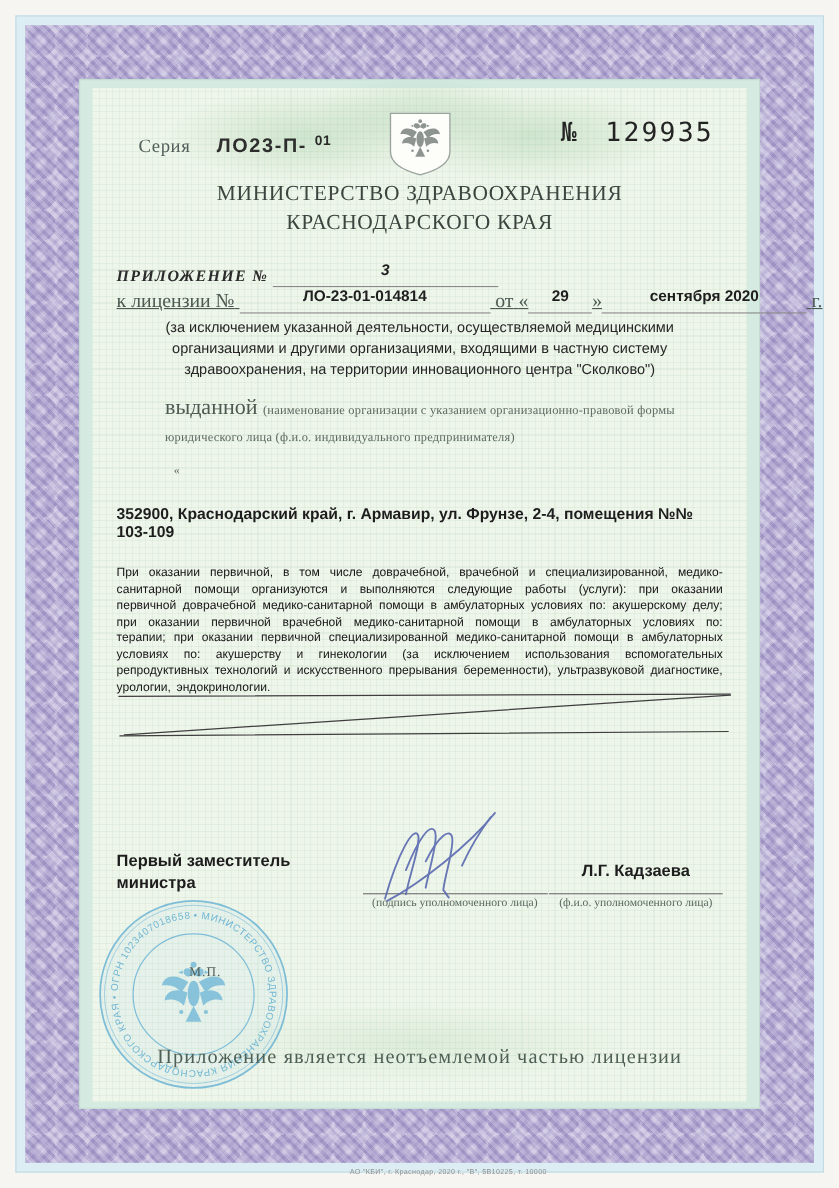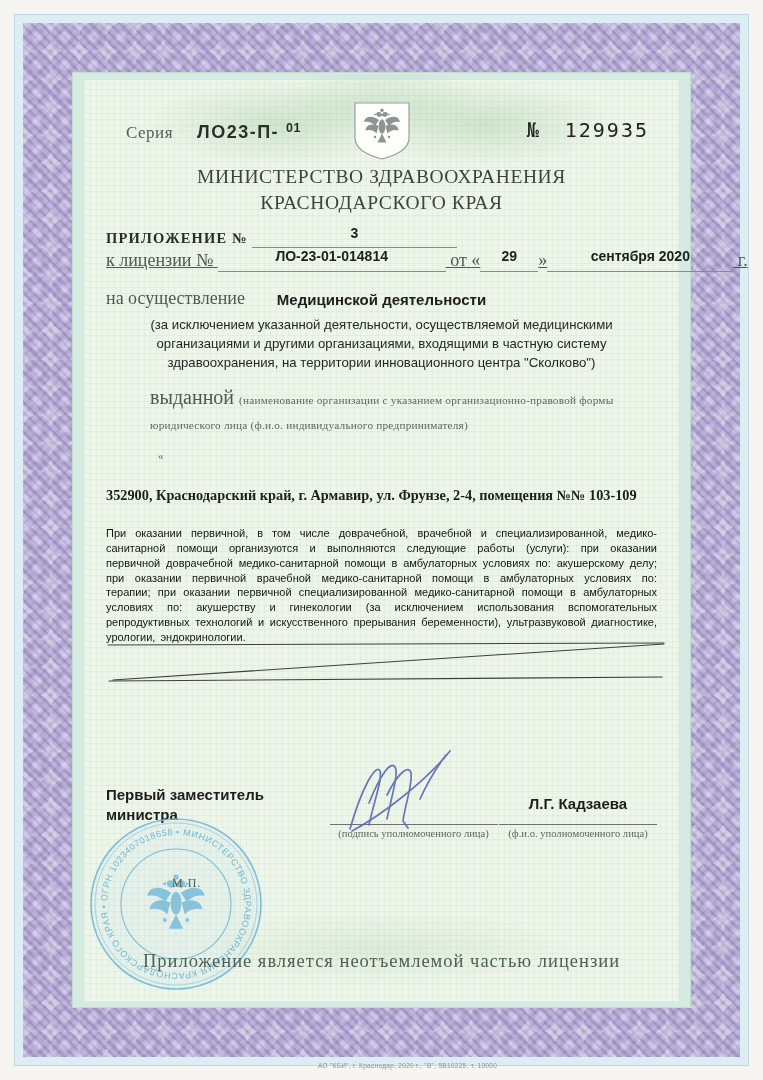--- a/index.html
+++ b/index.html
@@ -29,54 +29,54 @@
       radial-gradient(ellipse 30% 40% at 50% 20%, rgba(125,185,130,0.22), transparent 70%);}
   .fl-bottom{left:50%;bottom:18px;transform:translateX(-50%);width:520px;height:90px;
     background:radial-gradient(ellipse 50% 55% at 50% 60%, rgba(130,188,135,0.16), transparent 72%);}
 
   
   .header-row{position:relative;height:46px;}
   .series{position:absolute;left:20px;top:16px;font-size:17px;color:#51605a;letter-spacing:.5px;}
   .series b{font-size:18px;color:#2e2e2e;letter-spacing:1.5px;margin-left:24px;font-family:Liberation Sans, sans-serif;}
   .series .code{font-family:"Liberation Sans",sans-serif;font-weight:bold;font-size:12.5px;color:#2a2a2a;
     position:relative;top:-6px;margin-left:7px;text-align:center;}
-  .docnum{position:absolute;right:8px;top:12px;font-family:"DejaVu Sans Mono",monospace;
-    font-size:20px;color:#232323;letter-spacing:2px;margin-left:16px;}
+  .docnum{position:absolute;right:8px;top:0;font-family:"DejaVu Sans Mono",monospace;
+    font-size:24px;color:#232323;letter-spacing:2px;margin-left:16px;}
   .docnum .no{margin-right:26px;letter-spacing:0;}
   .shield{position:absolute;top:-6px;left:50%;transform:translateX(-50%);}
 
   
   .ministry{margin-top:12px;text-align:center;font-size:19.5px;color:#3c443f;letter-spacing:.6px;line-height:1.32;}
 
   
   .blank{display:inline-block;border-bottom:1px solid #8a8a8a;text-align:center;}
   .blank .val{display:inline-block;transform:translateY(-5px);
     font-family:"Liberation Sans",sans-serif;font-weight:bold;font-size:14px;color:#1e1e1e;}
-  .appendix{margin-top:14px;padding-left:0;}
+  .appendix{margin-top:27px;padding-left:0;font-style:italic;}
   .appendix .lab{font-weight:bold;font-size:14.5px;color:#2b2b2b;letter-spacing:1.2px;}
   .b-appx{width:205px;}
   .license-line{margin-top:2px;font-size:18px;color:#4c5a52;white-space:nowrap;text-decoration:underline;}
   .b-lic{width:228px;} .b-day{width:58px;} .b-month{width:186px;}
   .license-line .q{color:#4c5a52;}
 
   
   .activity{position:relative;margin-top:16px;height:24px;}
   .activity .lab{position:absolute;left:0;top:0;font-size:18px;color:#4c5a52;}
   .activity .title{position:absolute;left:0;right:0;top:3px;text-align:center;
     font-family:"Liberation Sans",sans-serif;font-weight:bold;font-size:15px;color:#1e1e1e;}
   .note{margin-top:4px;text-align:center;font-family:"Liberation Sans",sans-serif;
     font-size:13.2px;color:#262626;line-height:1.42;padding:0 28px;}
 
   
   .issued{margin-top:12px;font-size:20px;color:#4c5a52;line-height:1.25;margin-left:44px;}
   .issued .cap{font-size:11.3px;color:#5c6a62;letter-spacing:.2px;}
   .org{margin-top:20px;text-align:center;font-family:"Liberation Sans",sans-serif;
     font-weight:bold;font-size:15px;color:#1d1d1d;}
   .stray{margin-top:14px;padding-left:52px;font-size:11px;color:#6a6a6a;height:12px;}
-  .address{margin-top:26px;font-family:Liberation Serif, serif;font-weight:bold;
+  .address{margin-top:26px;font-family:Liberation Sans, sans-serif;font-weight:bold;
     font-size:14.3px;color:#1d1d1d;}
 
   
   .services{margin-top:22px;font-family:"Liberation Sans",sans-serif;font-weight:normal;
     font-size:11px;color:#151515;line-height:1.36;text-align:justify;word-spacing:2px;}
   .strike{display:block;margin-top:-3px;}
 
   
   .sig-row{margin-top:76px;display:flex;justify-content:space-between;align-items:flex-end;}
   .sig-col{display:flex;flex-direction:column;justify-content:flex-end;}
@@ -160,24 +160,20 @@
   </div>
 
   <div class="license-line">
     <span>к лицензии №</span>
     <span class="blank b-lic"><span class="val">ЛО-23-01-014814</span></span>
     <span>от</span>
     <span class="q">«</span><span class="blank b-day"><span class="val">29</span></span><span class="q">»</span><span class="blank b-month"><span class="val">сентября 2020</span></span>
     <span>г.</span>
   </div>
 
-  <div class="activity">
-    <span class="lab">на осуществление</span>
-    <div class="title">Медицинской деятельности</div>
-  </div>
   <div class="note">(за исключением указанной деятельности, осуществляемой медицинскими организациями и другими организациями, входящими в частную систему здравоохранения, на территории инновационного центра "Сколково")</div>
 
   <div class="issued">
     <span>выданной</span>
     <span class="cap">(наименование организации с указанием организационно-правовой формы юридического лица (ф.и.о. индивидуального предпринимателя)</span>
   </div>
   <div class="stray">«</div>
   <div class="address">352900, Краснодарский край, г. Армавир, ул. Фрунзе, 2-4, помещения №№ 103-109</div>
 
   <div class="services">При оказании первичной, в том числе доврачебной, врачебной и специализированной, медико-санитарной помощи организуются и выполняются следующие работы (услуги): при оказании первичной доврачебной медико-санитарной помощи в амбулаторных условиях по: акушерскому делу; при оказании первичной врачебной медико-санитарной помощи в амбулаторных условиях по: терапии; при оказании первичной специализированной медико-санитарной помощи в амбулаторных условиях по: акушерству и гинекологии (за исключением использования вспомогательных репродуктивных технологий и искусственного прерывания беременности), ультразвуковой диагностике, урологии, эндокринологии.</div>

